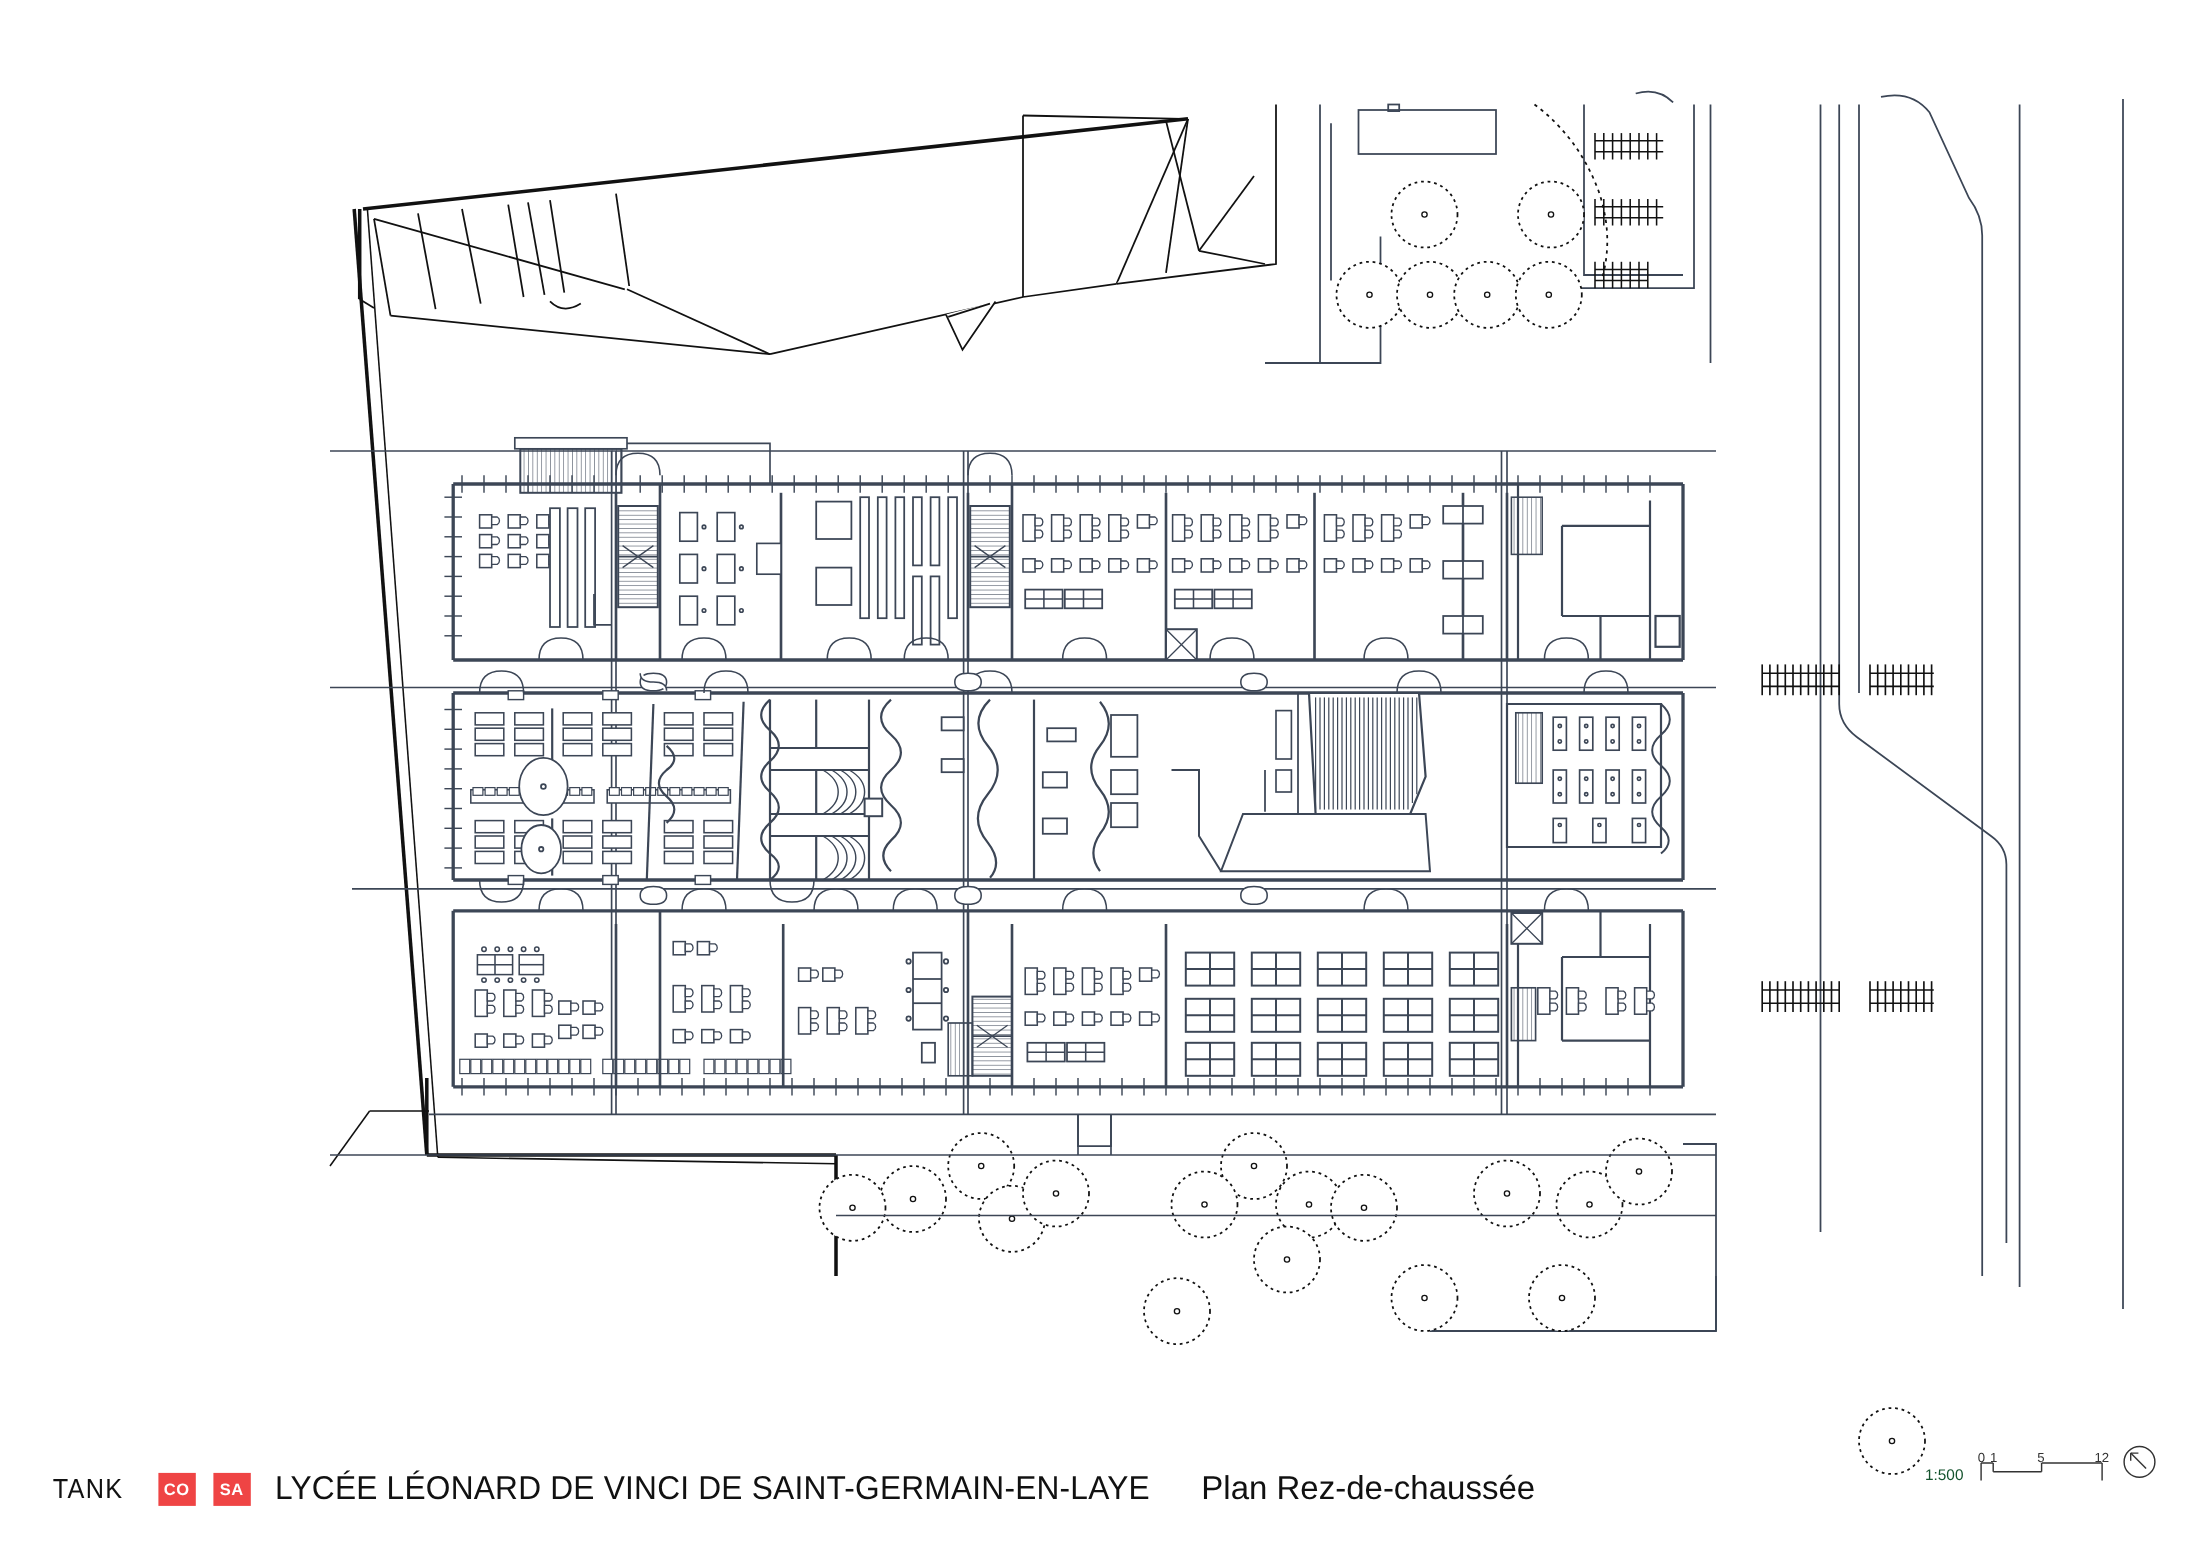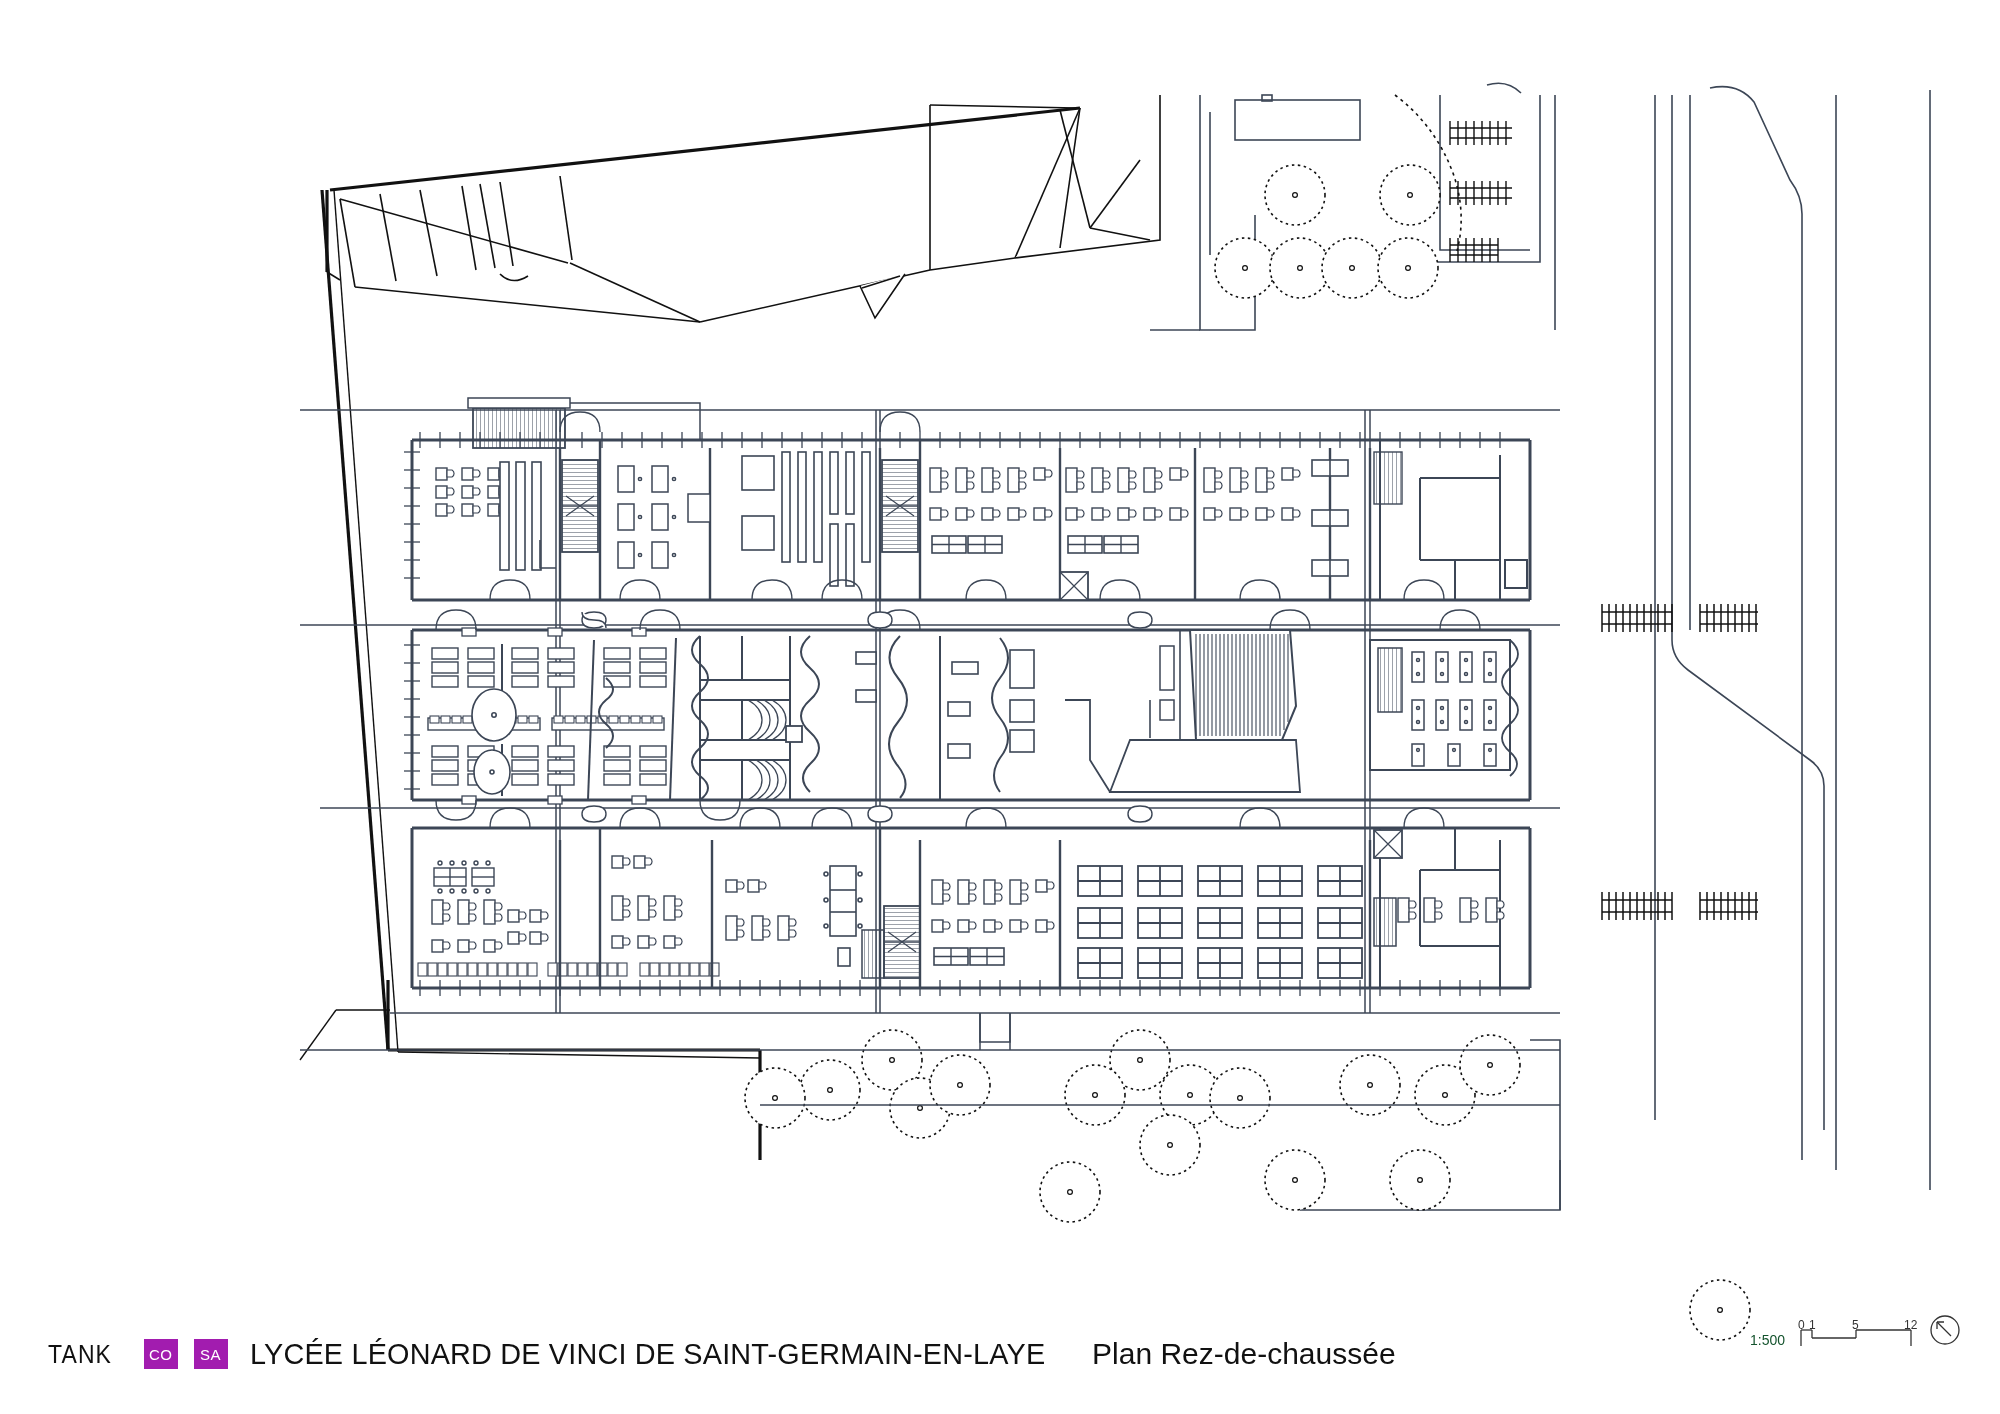--- a/index.html
+++ b/index.html
@@ -15,21 +15,21 @@
   #titleblock{
     position:absolute;left:0;bottom:0;width:1673px;height:120px;
     display:flex;align-items:center;padding-left:48px;box-sizing:border-box;
   }
   #studio{
     font-size:25px;letter-spacing:1.2px;color:#111;font-weight:400;
     font-family:"Liberation Sans", sans-serif;transform:scaleX(.92);transform-origin:left center;
   }
   #logo{display:flex;margin-left:26px;height:30px;align-items:stretch;}
   #logo .cell{
-    background:#a21caf;color:#fff;font-size:15px;font-weight:400;
+    background:#ef4444;color:#fff;font-size:15px;font-weight:700;
     display:flex;align-items:center;justify-content:center;
     width:34px;letter-spacing:.5px;
   }
   #logo .cell+.cell{margin-left:16px;}
   #project{
     margin-left:22px;font-size:30px;color:#111;letter-spacing:.2px;
     white-space:nowrap;transform:scaleX(.96);transform-origin:left center;
   }
   #drawingtitle{margin-left:14px;font-size:30px;color:#111;}
   

